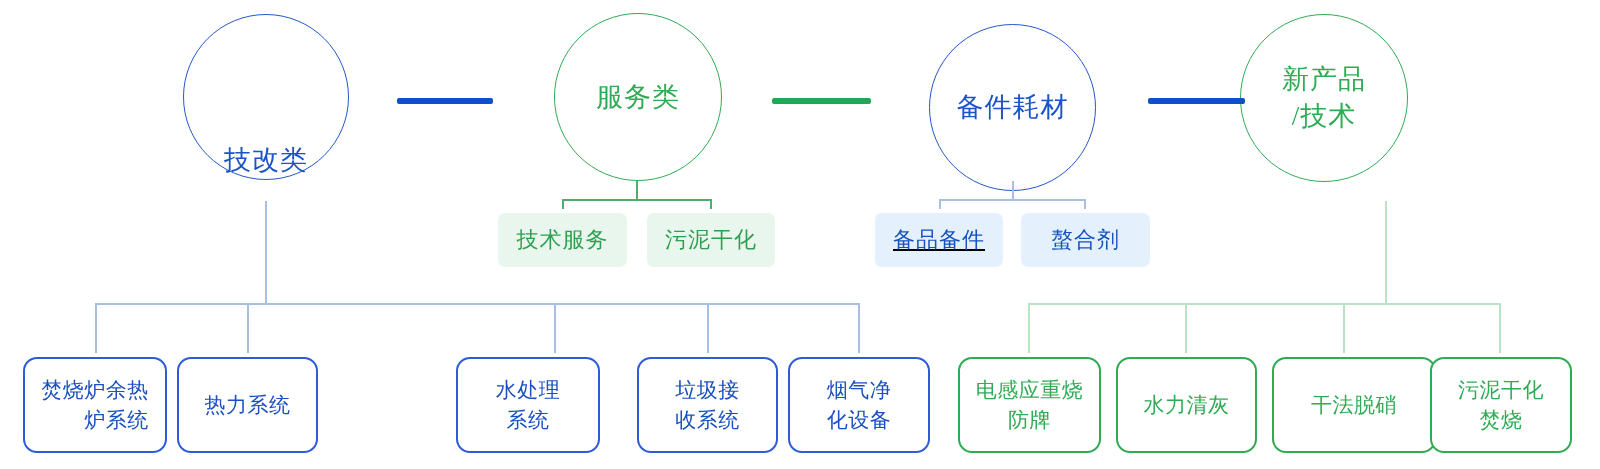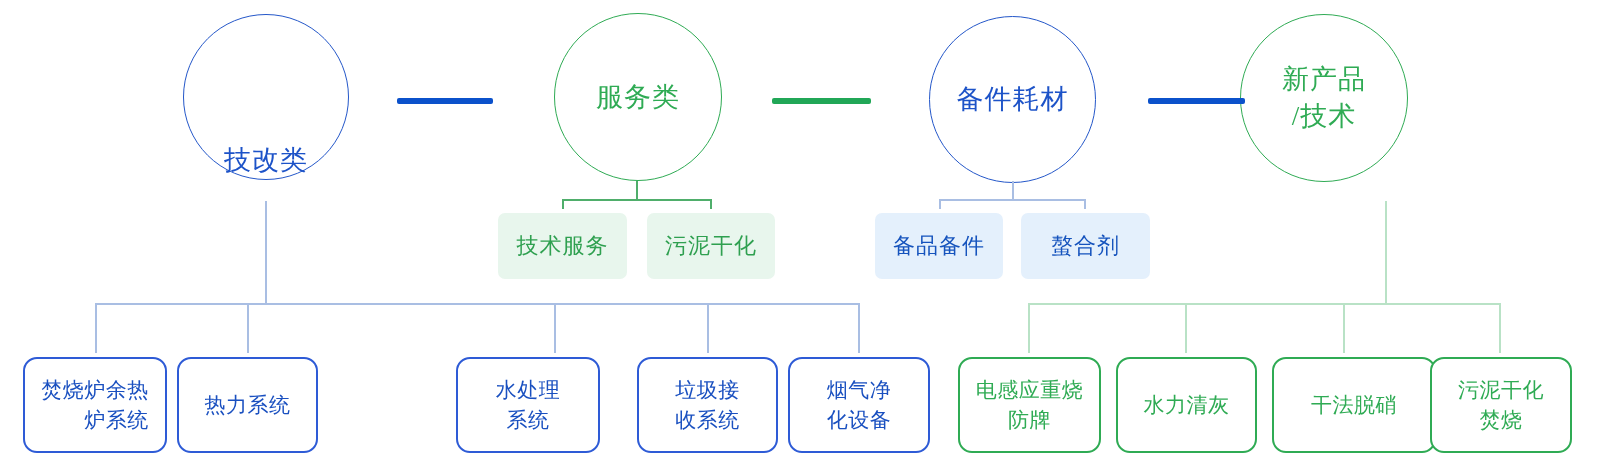--- a/index.html
+++ b/index.html
@@ -21,21 +21,21 @@
 
   
   .seg{position:absolute;}
   .seg.h{height:1.5px;}
   .seg.v{width:1.5px;}
   .seg.c-blue{background:#a9bee3;}
   .seg.c-green-light{background:#b9e2c6;}
   .seg.c-green{background:#4fae6b;}
 
   
-  .chip{position:absolute;top:213px;height:66px;border-radius:7px;display:flex;align-items:center;justify-content:center;}
+  .chip{position:absolute;top:213px;height:54px;border-radius:7px;display:flex;align-items:center;justify-content:center;}
   .chip span{font-size:22px;font-weight:500;letter-spacing:1px;}
   .chip.green{background:#e8f6ed;}
   .chip.green span{color:#2fa050;}
   .chip.blue{background:#e4f0fc;}
   .chip.blue span{color:#1553bd;}
 
   
   .leaf{position:absolute;top:357px;height:96px;border-radius:14px;background:#fff;display:flex;align-items:center;justify-content:center;text-align:center;box-sizing:border-box;}
   .leaf span{white-space:pre-line;font-size:21px;font-weight:500;line-height:30px;letter-spacing:0.5px;}
   .leaf.blue{border:2px solid #2e5bd6;}
@@ -47,21 +47,21 @@
 <body>
 
 <div class="stage">
 
   <div class="circle blue" style="left:183px;top:14px;width:166px;height:166px;align-items:flex-end;">
     <span>技改类</span>
   </div>
   <div class="circle green" style="left:554px;top:13px;width:168px;height:168px;">
     <span>服务类</span>
   </div>
-  <div class="circle blue" style="left:929px;top:16px;width:167px;height:167px;justify-content:center;">
+  <div class="circle blue" style="left:929px;top:24px;width:167px;height:167px;justify-content:center;">
     <span>备件耗材</span>
   </div>
   <div class="circle green" style="left:1240px;top:14px;width:168px;height:168px;font-family:Liberation Serif, serif;">
     <span>新产品
 /技术</span>
   </div>
 
   <div class="link blue" style="left:397px;top:98px;width:96px;"></div>
   <div class="link green" style="left:772px;top:98px;width:99px;"></div>
   <div class="link blue" style="left:1148px;top:98px;width:97px;"></div>
@@ -90,21 +90,21 @@
   <div class="seg v c-green-light" style="left:1185px;top:303px;height:50px;"></div>
   <div class="seg v c-green-light" style="left:1343px;top:303px;height:50px;"></div>
   <div class="seg v c-green-light" style="left:1499px;top:303px;height:50px;"></div>
 
   <div class="chip green" style="left:498px;width:129px;">
     <span>技术服务</span>
   </div>
   <div class="chip green" style="left:647px;width:128px;">
     <span>污泥干化</span>
   </div>
-  <div class="chip blue" style="left:875px;width:128px;">
+  <div class="chip blue" style="left:875px;width:128px;text-decoration:underline;">
     <span>备品备件</span>
   </div>
   <div class="chip blue" style="left:1021px;width:129px;text-align:center;">
     <span>螯合剂</span>
   </div>
 
   <div class="leaf blue" style="left:23px;width:144px;text-align:right;">
     <span>焚烧炉余热
 炉系统</span>
   </div>

